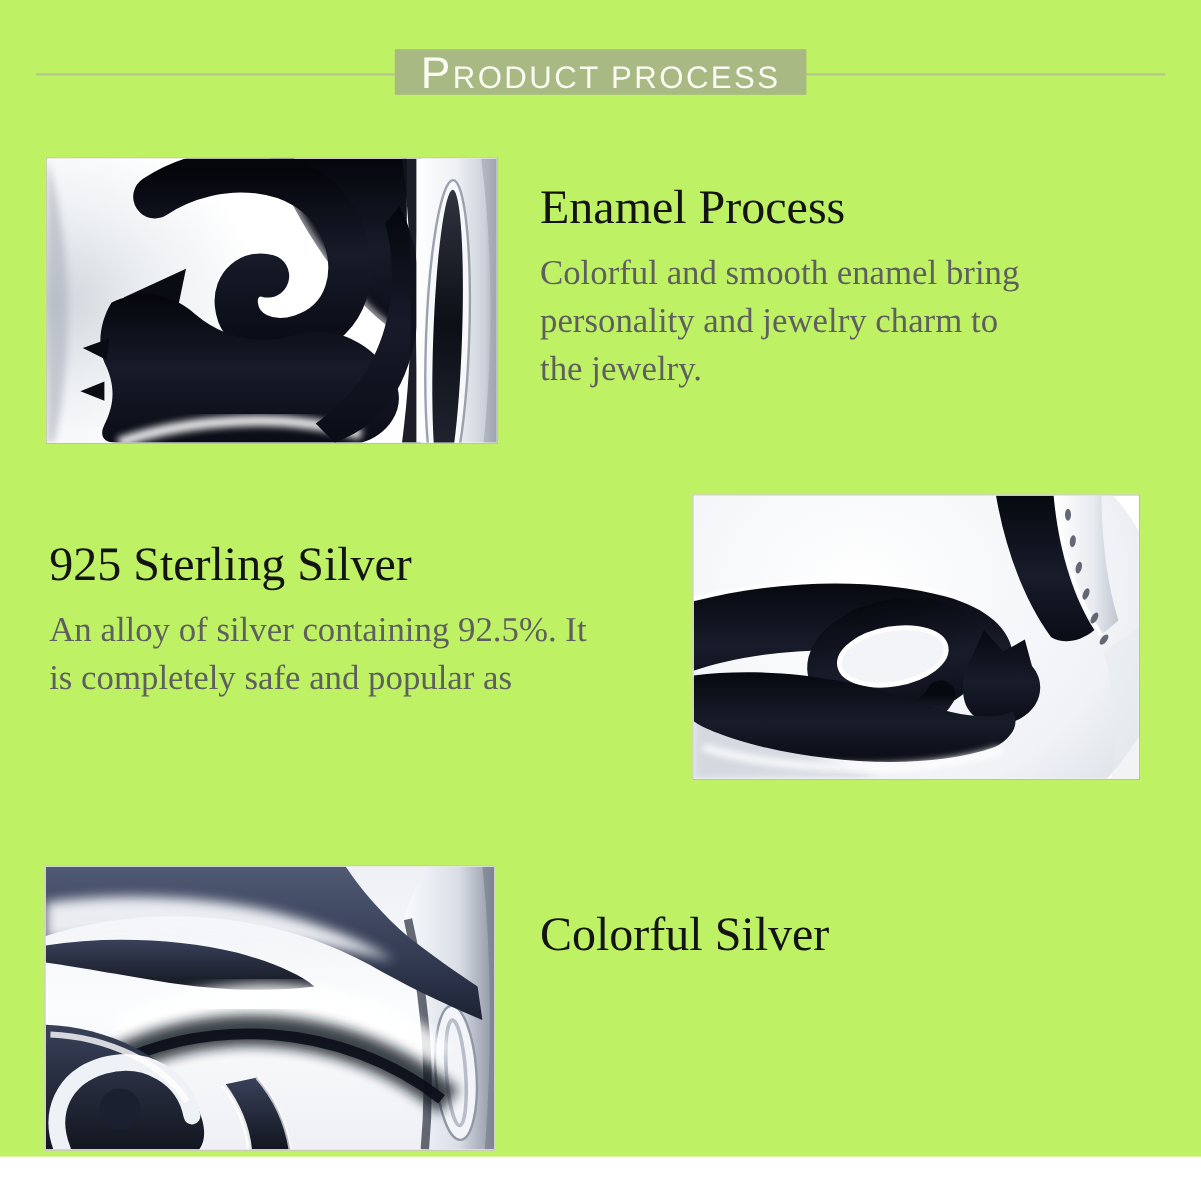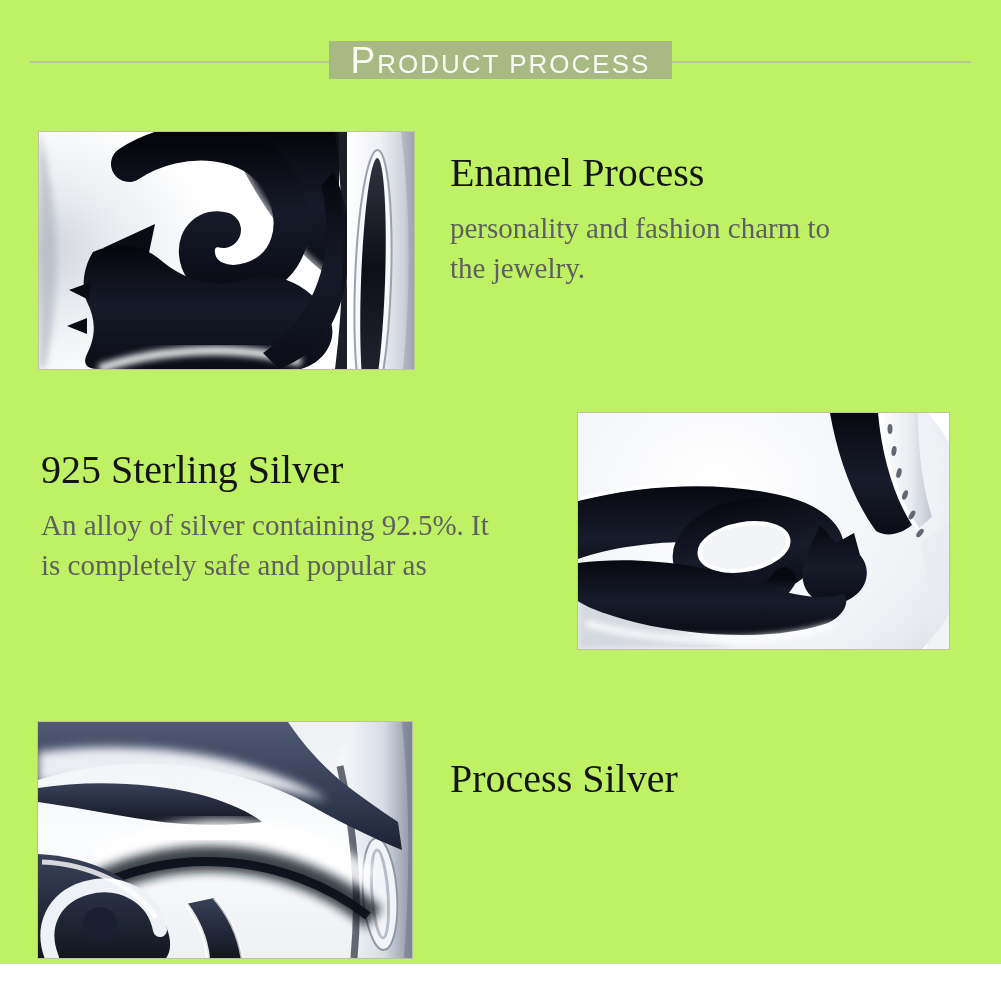--- a/index.html
+++ b/index.html
@@ -99,21 +99,22 @@
         <ellipse cx="334" cy="150" rx="18" ry="132" fill="#f6f8fa" stroke="#9ba2ae" stroke-width="2"></ellipse>
         <ellipse cx="334" cy="150" rx="12" ry="124" fill="url(#p1slot)"></ellipse>
       </g>
       <path d="M362,0 L375,0 L375,237 L364,237 C372,160 372,78 362,0 Z" fill="#9aa1ad" opacity=".55"></path>
     </svg>
   </div>
 
   <div class="tb" id="text1">
     <h2>Enamel Process</h2>
     <div class="body">
-      <div>personality and fashion charm to</div>
+      <div>Colorful and smooth enamel bring</div>
+      <div>personality and jewelry charm to</div>
       <div>the jewelry.</div>
     </div>
   </div>
 
   <div class="tb" id="text2">
     <h2>925 Sterling Silver</h2>
     <div class="body">
       <div>An alloy of silver containing 92.5%. It</div>
       <div>is completely safe and popular as</div>
     </div>
@@ -219,18 +220,18 @@
       <circle cx="62" cy="202" r="17" fill="#1a2030"></circle>
       <path d="M4,140 C52,142 98,164 118,196" stroke="#ffffff" stroke-width="5" fill="none" opacity=".8"></path>
 
       <path d="M148,182 C160,198 168,216 170,236 L204,236 C200,212 190,192 176,176 Z" fill="url(#p3navy2)"></path>
       <path d="M148,182 C160,198 168,216 170,236" stroke="#ffffff" stroke-width="4" fill="none" opacity=".9"></path>
       <path d="M176,176 C190,192 200,212 204,236" stroke="#ffffff" stroke-width="3" fill="none" opacity=".7"></path>
     </svg>
   </div>
 
   <div class="tb" id="text3">
-    <h2>Process Silver</h2>
+    <h2>Colorful Silver</h2>
     <div class="body">
     </div>
   </div>
 
 </div>
 
 </body></html>

